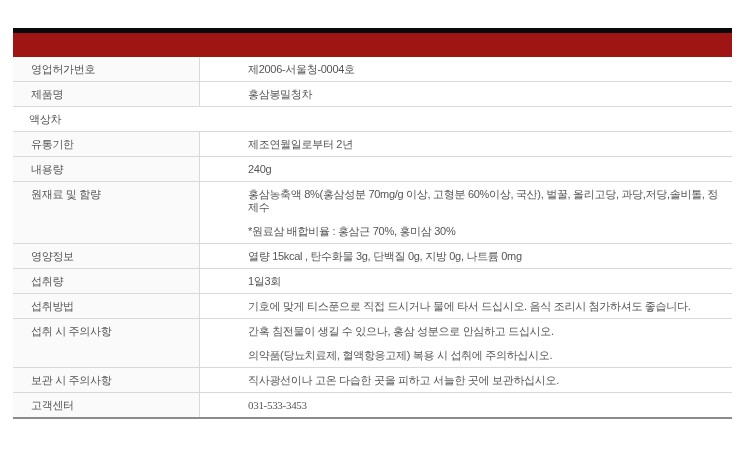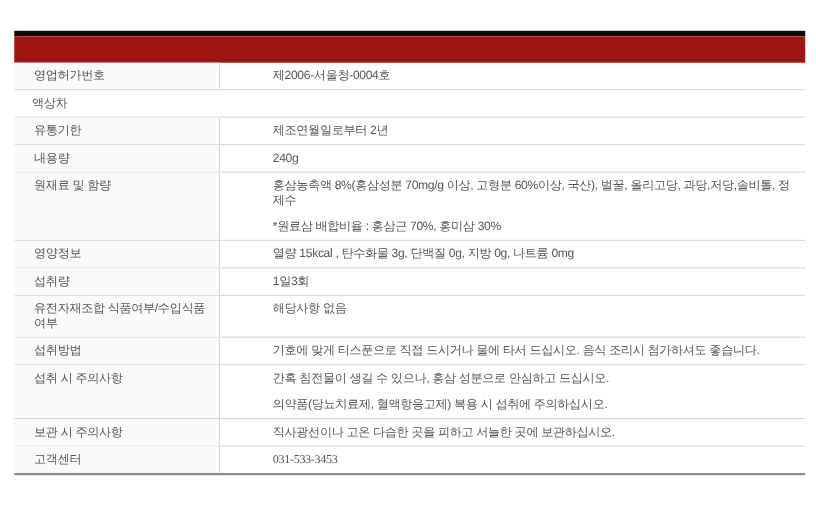--- a/index.html
+++ b/index.html
@@ -89,20 +89,24 @@
     <div class="top-bar"></div>
     <div class="table-header">
       <span class="title">제품설명</span>
     </div>
     <div class="rows" id="rows">
         <div class="row">
           <div class="cell label">영업허가번호</div>
           <div class="cell value"><div class="value-line">제2006-서울청-0004호</div></div>
         </div>
         <div class="row">
+          <div class="cell label">제품명</div>
+          <div class="cell value"><div class="value-line">홍삼봉밀청차</div></div>
+        </div>
+        <div class="row">
           <div class="cell value"><div class="value-line">액상차</div></div>
         </div>
         <div class="row">
           <div class="cell label">유통기한</div>
           <div class="cell value"><div class="value-line">제조연월일로부터 2년</div></div>
         </div>
         <div class="row">
           <div class="cell label">내용량</div>
           <div class="cell value"><div class="value-line">240g</div></div>
         </div>
@@ -112,24 +116,20 @@
         </div>
         <div class="row">
           <div class="cell label">영양정보</div>
           <div class="cell value"><div class="value-line">열량 15kcal , 탄수화물 3g, 단백질 0g, 지방 0g, 나트륨 0mg</div></div>
         </div>
         <div class="row">
           <div class="cell label">섭취량</div>
           <div class="cell value"><div class="value-line">1일3회</div></div>
         </div>
         <div class="row">
-          <div class="cell label">유전자재조합 식품여부/수입식품여부</div>
-          <div class="cell value"><div class="value-line">해당사항 없음</div></div>
-        </div>
-        <div class="row">
           <div class="cell label">섭취방법</div>
           <div class="cell value"><div class="value-line">기호에 맞게 티스푼으로 직접 드시거나 물에 타서 드십시오. 음식 조리시 첨가하셔도 좋습니다.</div></div>
         </div>
         <div class="row">
           <div class="cell label">섭취 시 주의사항</div>
           <div class="cell value"><div class="value-line">간혹 침전물이 생길 수 있으나, 홍삼 성분으로 안심하고 드십시오.</div><div class="value-line">의약품(당뇨치료제, 혈액항응고제) 복용 시 섭취에 주의하십시오.</div></div>
         </div>
         <div class="row">
           <div class="cell label">보관 시 주의사항</div>
           <div class="cell value"><div class="value-line">직사광선이나 고온 다습한 곳을 피하고 서늘한 곳에 보관하십시오.</div></div>

